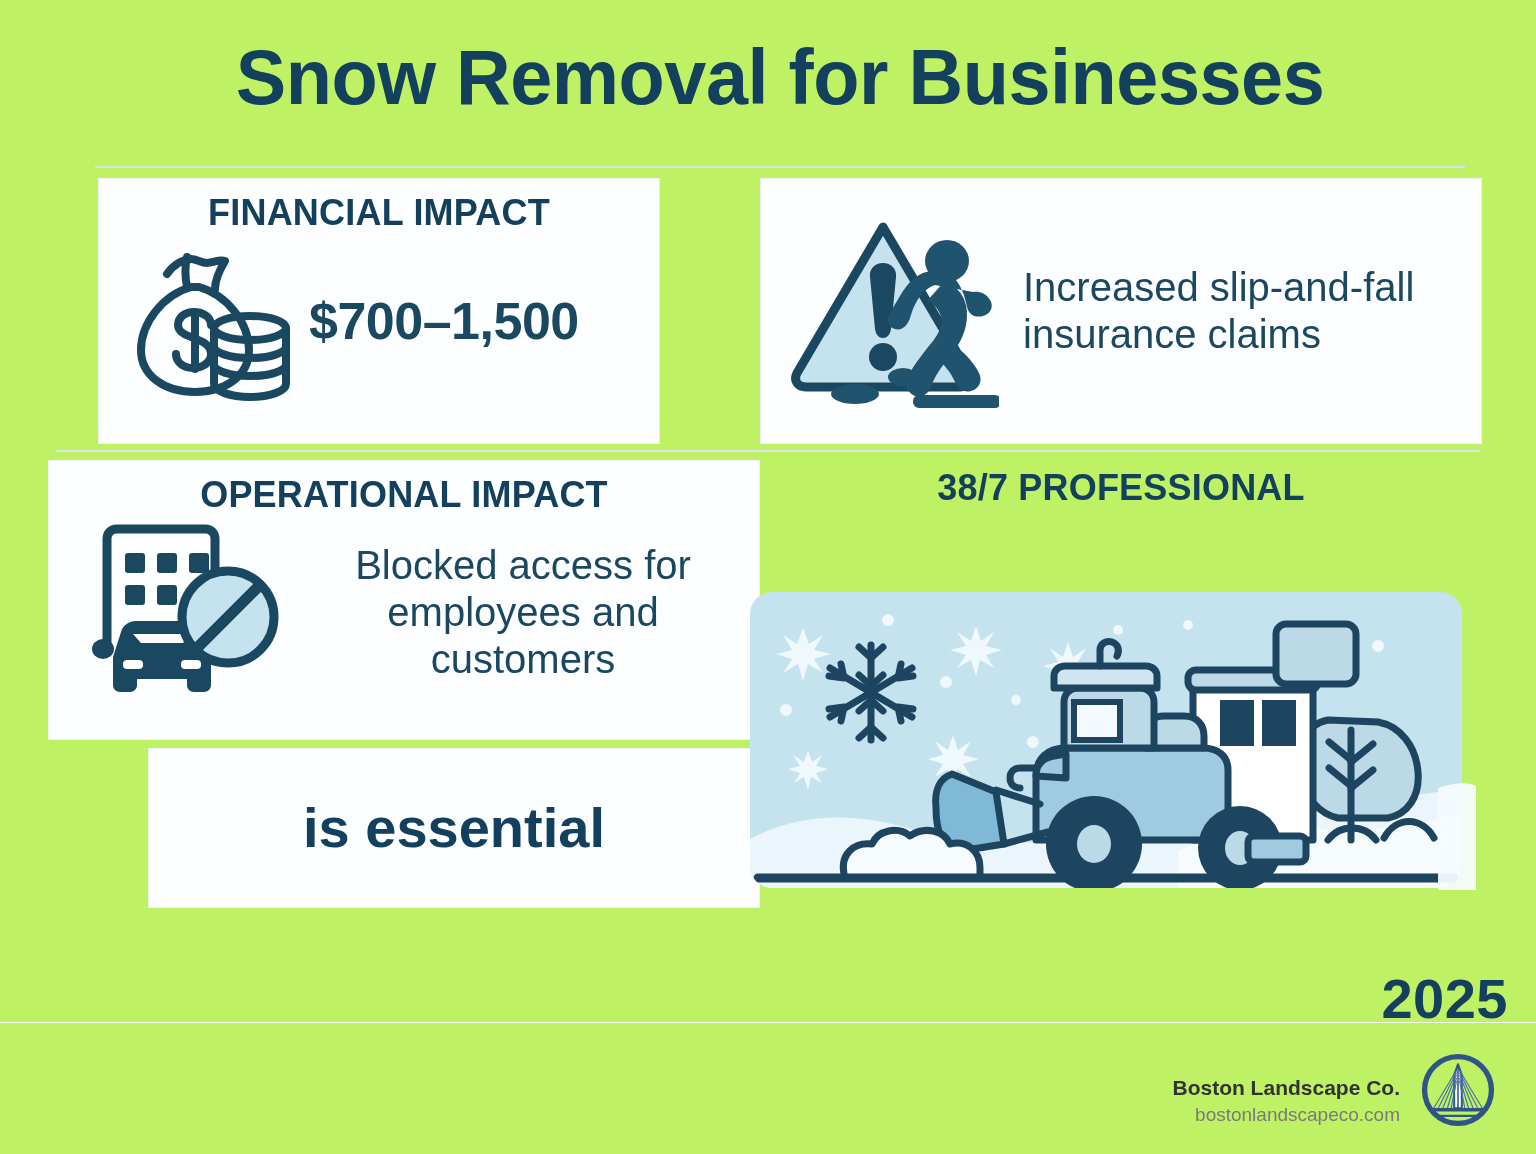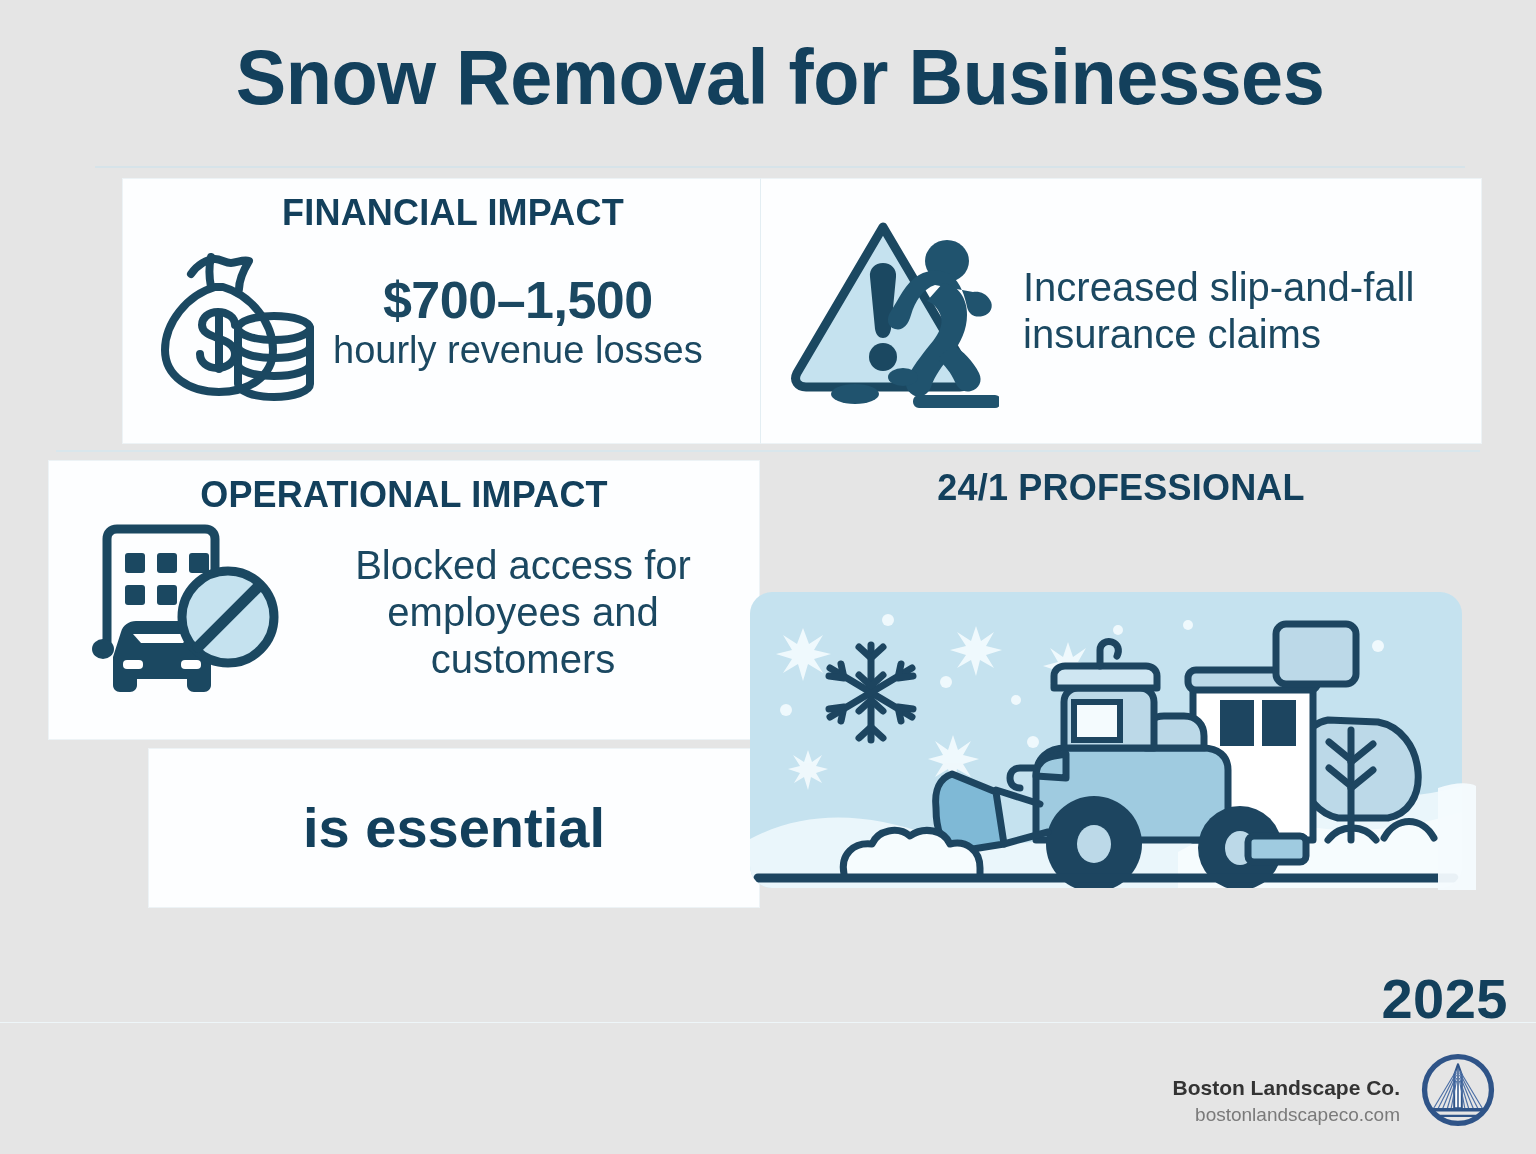--- a/index.html
+++ b/index.html
@@ -9,21 +9,21 @@
     height: 1154px;
     background: #ffffff;
     font-family: "Liberation Sans", sans-serif;
     overflow: hidden;
   }
 
   .page {
     position: relative;
     width: 1536px;
     height: 1154px;
-    background: #e5e5e5;
+    background: #bef264;
   }
 
   
   .header {
     position: absolute;
     left: 95px;
     top: 38px;
     width: 1370px;
     height: 130px;
   }
@@ -65,21 +65,21 @@
     background: #d9e6ec;
   }
 
   
   .panel {
     position: absolute;
     background: #fdfeff;
     border: 1px solid #edf3f6;
   }
 
-  .panel-fin   { left: 50px;  top: 0px;   width: 662px; height: 266px; border-right: 1px solid #e3eef3; margin-left: 24px; }
+  .panel-fin   { left: 50px;  top: 0px;   width: 562px; height: 266px; border-right: 1px solid #e3eef3; }
   .panel-slip  { left: 712px; top: 0px;   width: 722px; height: 266px; border-left: 1px solid #e3eef3; }
   .panel-ops   { left: 0px;   top: 282px; width: 712px; height: 280px; }
   .panel-ess   { left: 100px; top: 570px; width: 612px; height: 160px; }
 
   .panel-heading {
     font-family: "Liberation Sans Narrow", "Liberation Sans", sans-serif;
     font-size: 36px;
     font-weight: 700;
     color: #13405c;
     text-align: center;
@@ -227,21 +227,20 @@
               <path d="M88 88 C88 80 80 75 71 75 C61 75 55 81 55 88 C55 103 88 99 88 117 C88 125 80 131 70 131 C60 131 53 125 53 117"></path>
               <ellipse cx="127" cy="91" rx="36" ry="12"></ellipse>
               <path d="M91 91 L91 147 C91 154 107 160 127 160 C147 160 163 154 163 147 L163 91"></path>
               <path d="M91 109 C91 116 107 121 127 121 C147 121 163 116 163 109"></path>
               <path d="M91 127 C91 134 107 139 127 139 C147 139 163 134 163 127"></path>
             </g>
           </svg>
         </span>
         <div class="stat-text">
           <span class="stat-amount">$700–1,500</span>
-          <span class="stat-caption">hourly revenue losses</span>
         </div>
       </div>
     </div>
 
     <div class="panel panel-ops">
       <div style="padding:14px 18px 0 18px;">
         <div class="panel-heading">OPERATIONAL IMPACT</div>
       </div>
       <div class="panel-body" style="padding:2px 14px 0 36px; gap:6px;">
         <span>
@@ -304,21 +303,21 @@
     </div>
 
     <div class="panel panel-ess">
       <div style="display:flex; align-items:center; justify-content:center; height:100%;">
         <div class="essential-text">is essential</div>
       </div>
     </div>
 
     <div class="right-heading">
       <div class="panel-heading two-line">
-        <span>24/1 PROFESSIONAL</span><br>
+        <span>38/7 PROFESSIONAL</span><br>
       </div>
     </div>
 
     <div class="illustration">
       <svg width="730" height="310" viewBox="0 0 730 310">
         <defs>
           <clipPath id="cardClip">
             <rect x="2" y="2" width="712" height="296" rx="22"></rect>
           </clipPath>
         </defs>

